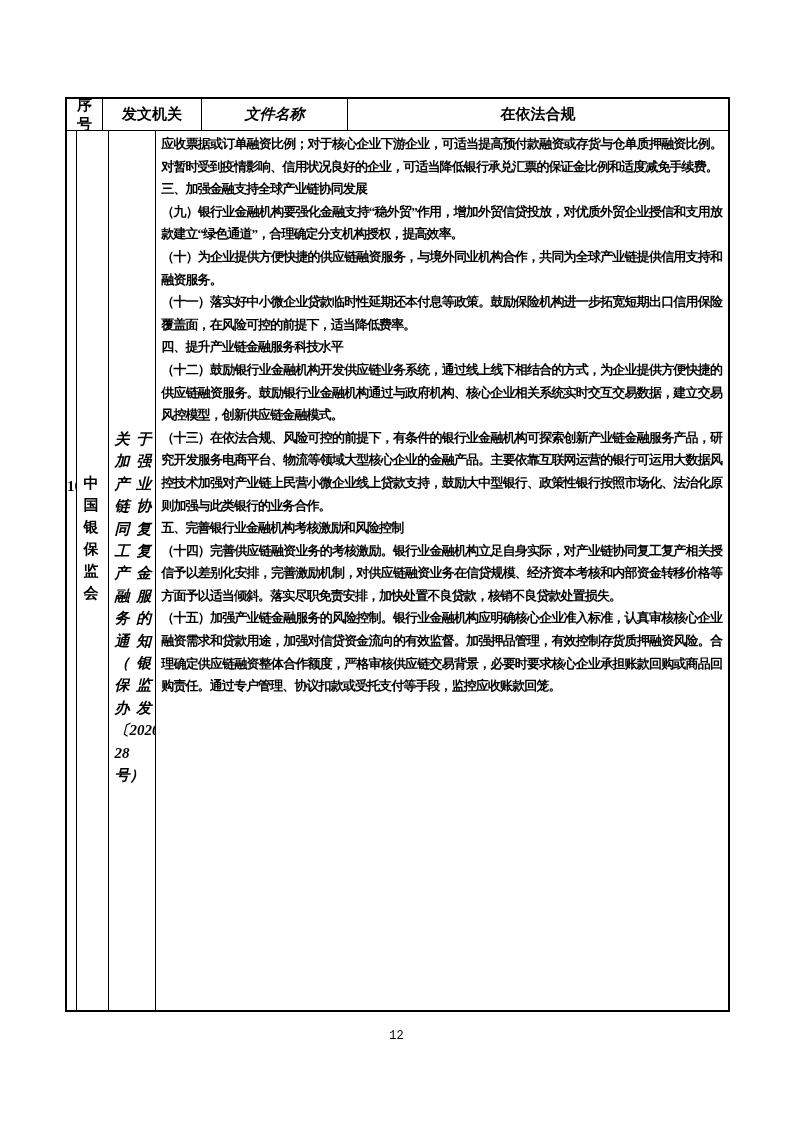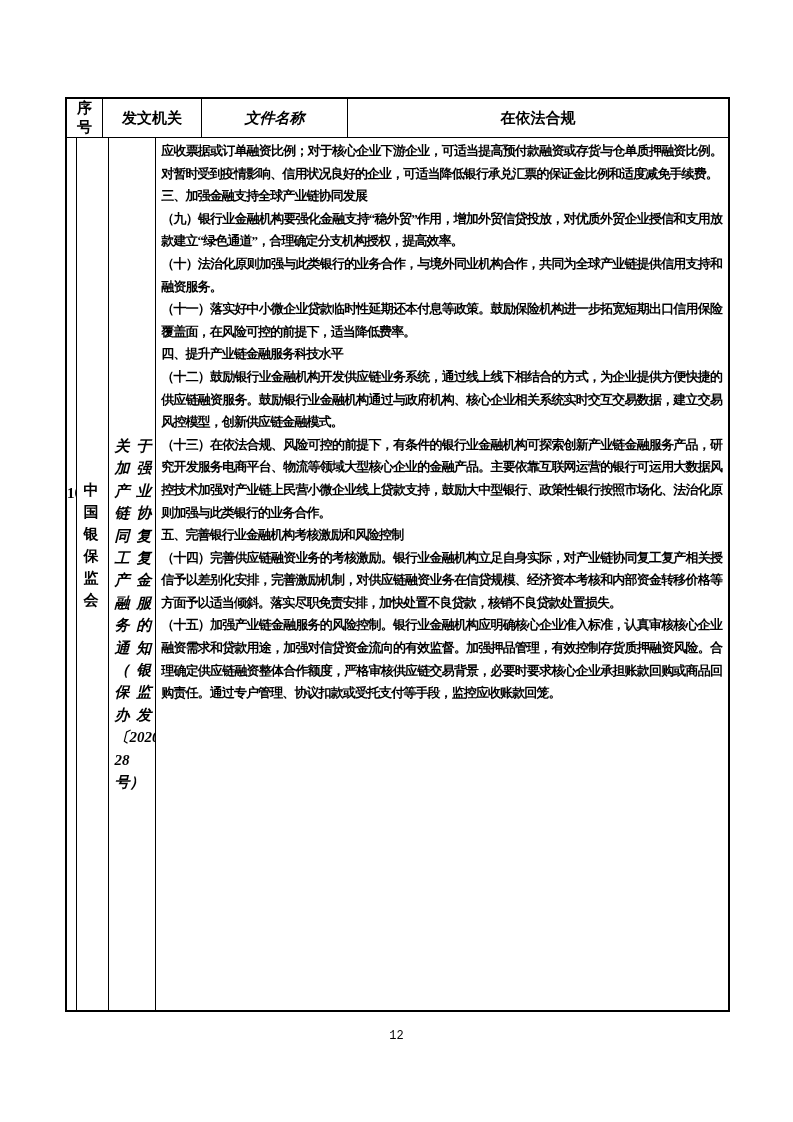--- a/index.html
+++ b/index.html
@@ -19,21 +19,21 @@
     left: 65px;
     top: 97px;
     width: 665px;
     height: 915px;
     border: 2px solid #000000;
     display: flex;
     flex-direction: column;
   }
   .header-row {
     display: flex;
-    height: 39px;
+    height: 32px;
     border-bottom: 1px solid #000000;
     flex: 0 0 auto;
   }
   .body-row {
     display: flex;
     flex: 1 1 auto;
     overflow: hidden;
   }
   .cell { height: 100%; overflow: hidden; }
   .c1 { width: 36px; border-right: 1px solid #000000; }
@@ -108,21 +108,21 @@
       <div class="cell c4 hcell">在依法合规</div>
     </div>
     <div class="body-row">
       <div class="cell c1 seq-cell">10</div>
       <div class="cell c2 agency-cell">中国银保监会</div>
       <div class="cell c3 docname-cell">关于加强产业链协同复工复产金融服务的通知（银保监办发〔2020〕28号）</div>
       <div class="cell c4 content-cell">
           <div class="para">应收票据或订单融资比例；对于核心企业下游企业，可适当提高预付款融资或存货与仓单质押融资比例。对暂时受到疫情影响、信用状况良好的企业，可适当降低银行承兑汇票的保证金比例和适度减免手续费。</div>
           <div class="para">三、加强金融支持全球产业链协同发展</div>
           <div class="para">（九）银行业金融机构要强化金融支持“稳外贸”作用，增加外贸信贷投放，对优质外贸企业授信和支用放款建立“绿色通道”，合理确定分支机构授权，提高效率。</div>
-          <div class="para">（十）法治化原则加强与此类银行的业务合作，与境外同业机构合作，共同为全球产业链提供信用支持和融资服务。</div>
+          <div class="para">（十）为企业提供方便快捷的供应链融资服务，与境外同业机构合作，共同为全球产业链提供信用支持和融资服务。</div>
           <div class="para">（十一）落实好中小微企业贷款临时性延期还本付息等政策。鼓励保险机构进一步拓宽短期出口信用保险覆盖面，在风险可控的前提下，适当降低费率。</div>
           <div class="para">四、提升产业链金融服务科技水平</div>
           <div class="para">（十二）鼓励银行业金融机构开发供应链业务系统，通过线上线下相结合的方式，为企业提供方便快捷的供应链融资服务。鼓励银行业金融机构通过与政府机构、核心企业相关系统实时交互交易数据，建立交易风控模型，创新供应链金融模式。</div>
           <div class="para">（十三）在依法合规、风险可控的前提下，有条件的银行业金融机构可探索创新产业链金融服务产品，研究开发服务电商平台、物流等领域大型核心企业的金融产品。主要依靠互联网运营的银行可运用大数据风控技术加强对产业链上民营小微企业线上贷款支持，鼓励大中型银行、政策性银行按照市场化、法治化原则加强与此类银行的业务合作。</div>
           <div class="para">五、完善银行业金融机构考核激励和风险控制</div>
           <div class="para">（十四）完善供应链融资业务的考核激励。银行业金融机构立足自身实际，对产业链协同复工复产相关授信予以差别化安排，完善激励机制，对供应链融资业务在信贷规模、经济资本考核和内部资金转移价格等方面予以适当倾斜。落实尽职免责安排，加快处置不良贷款，核销不良贷款处置损失。</div>
           <div class="para">（十五）加强产业链金融服务的风险控制。银行业金融机构应明确核心企业准入标准，认真审核核心企业融资需求和贷款用途，加强对信贷资金流向的有效监督。加强押品管理，有效控制存货质押融资风险。合理确定供应链融资整体合作额度，严格审核供应链交易背景，必要时要求核心企业承担账款回购或商品回购责任。通过专户管理、协议扣款或受托支付等手段，监控应收账款回笼。</div>
         </div>
     </div>
   </div>

